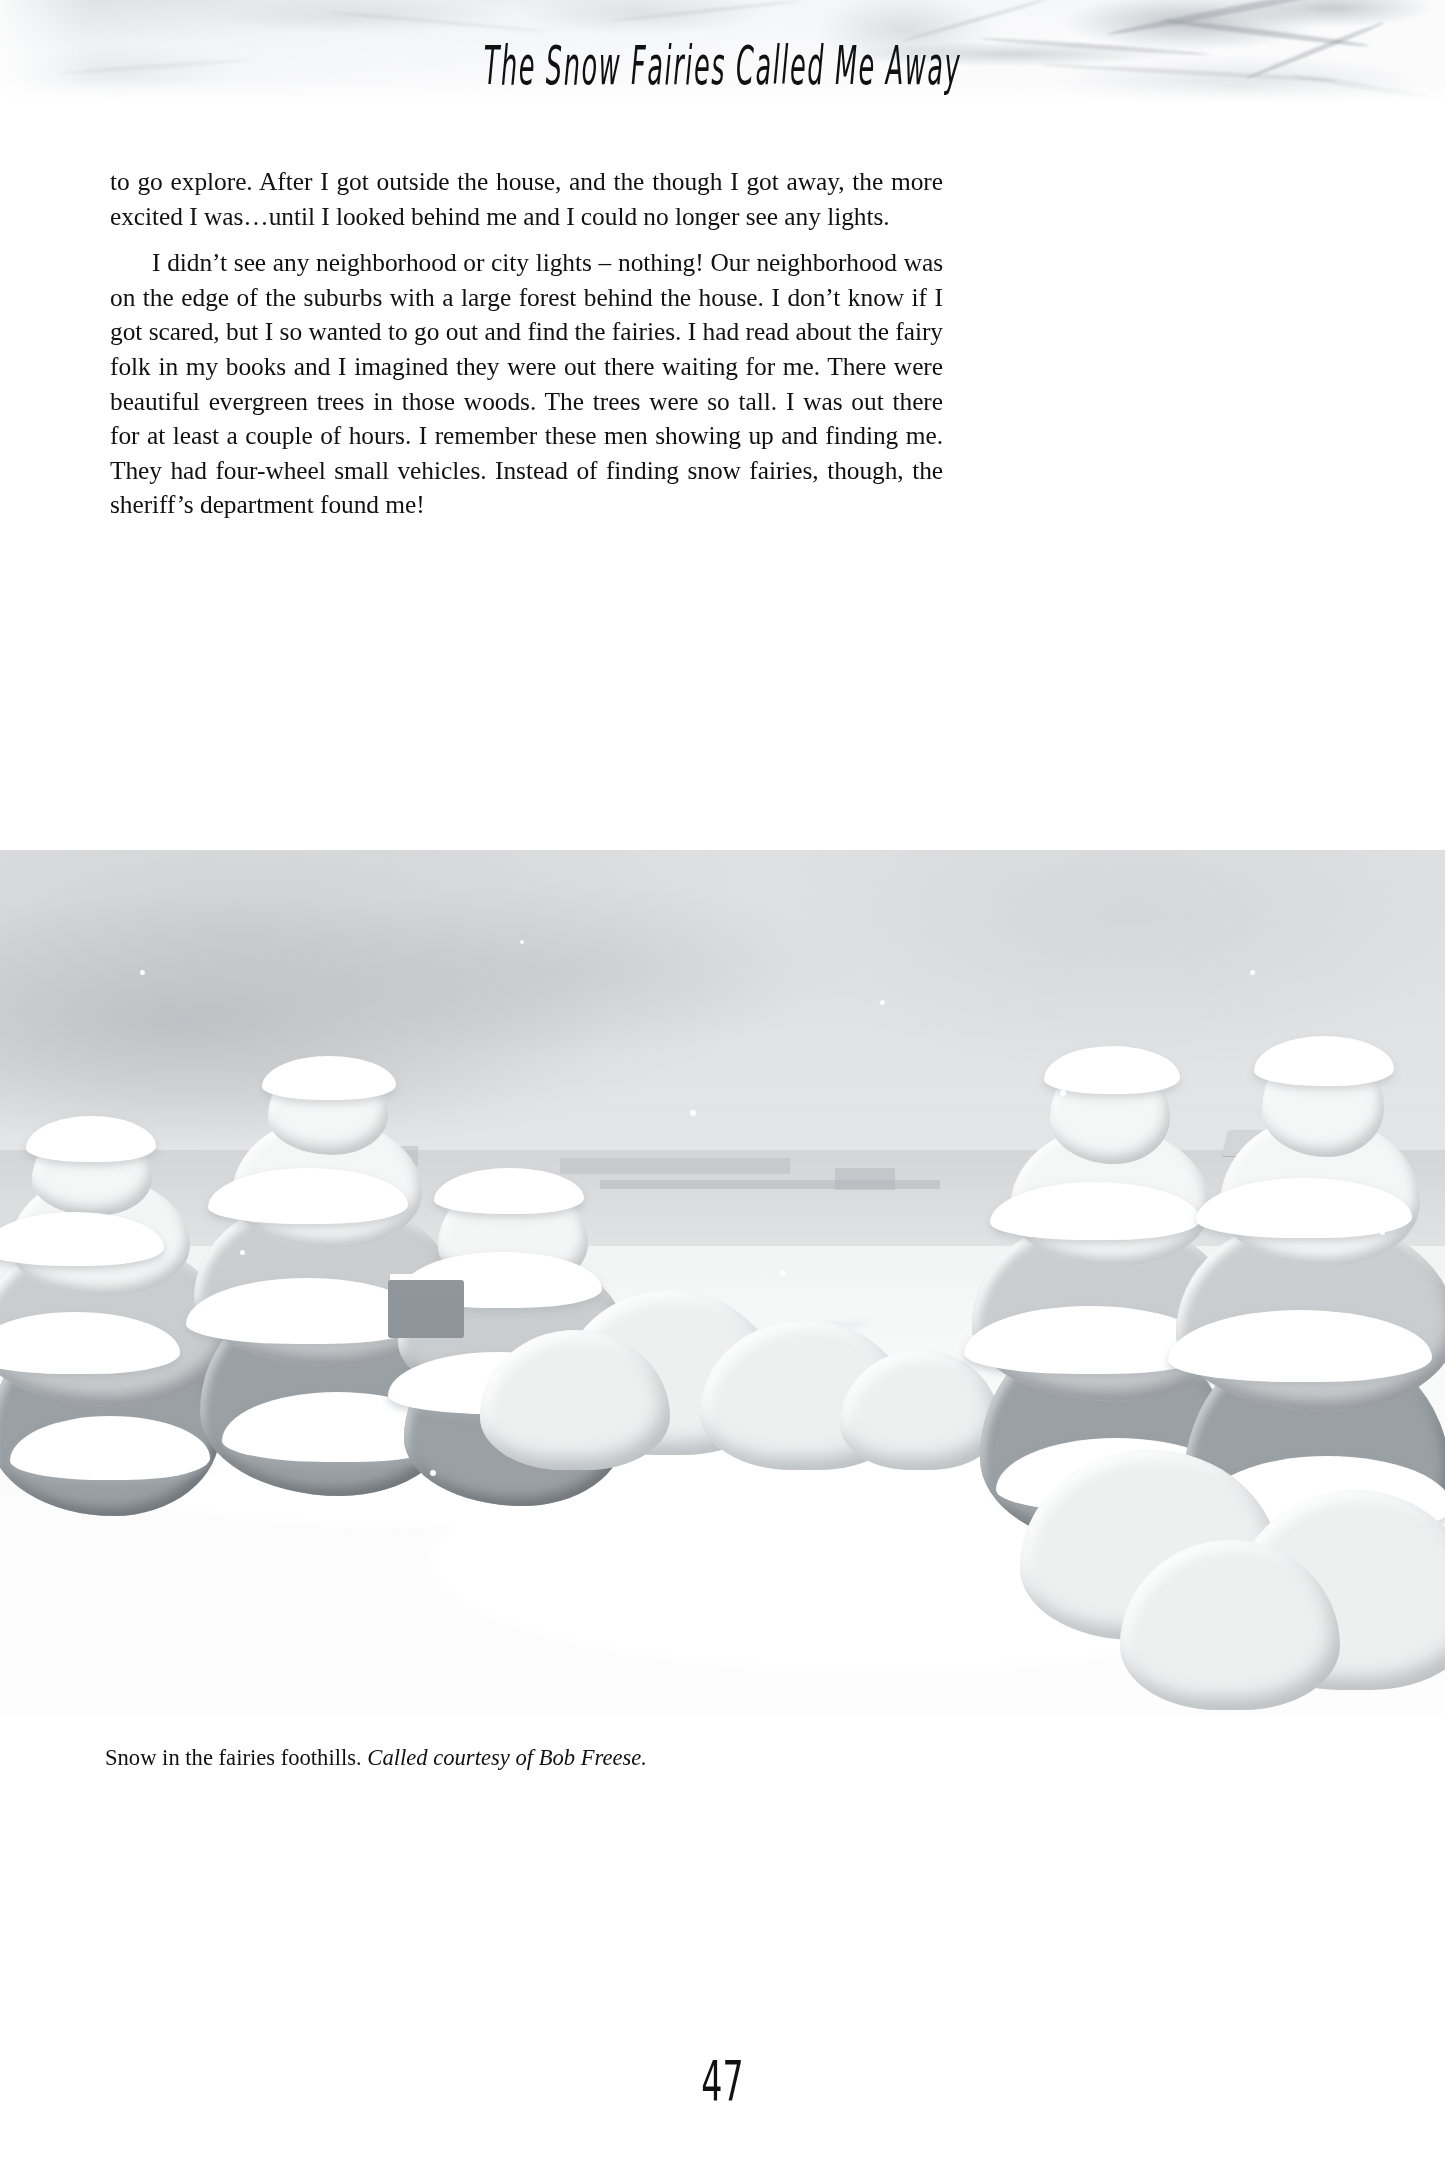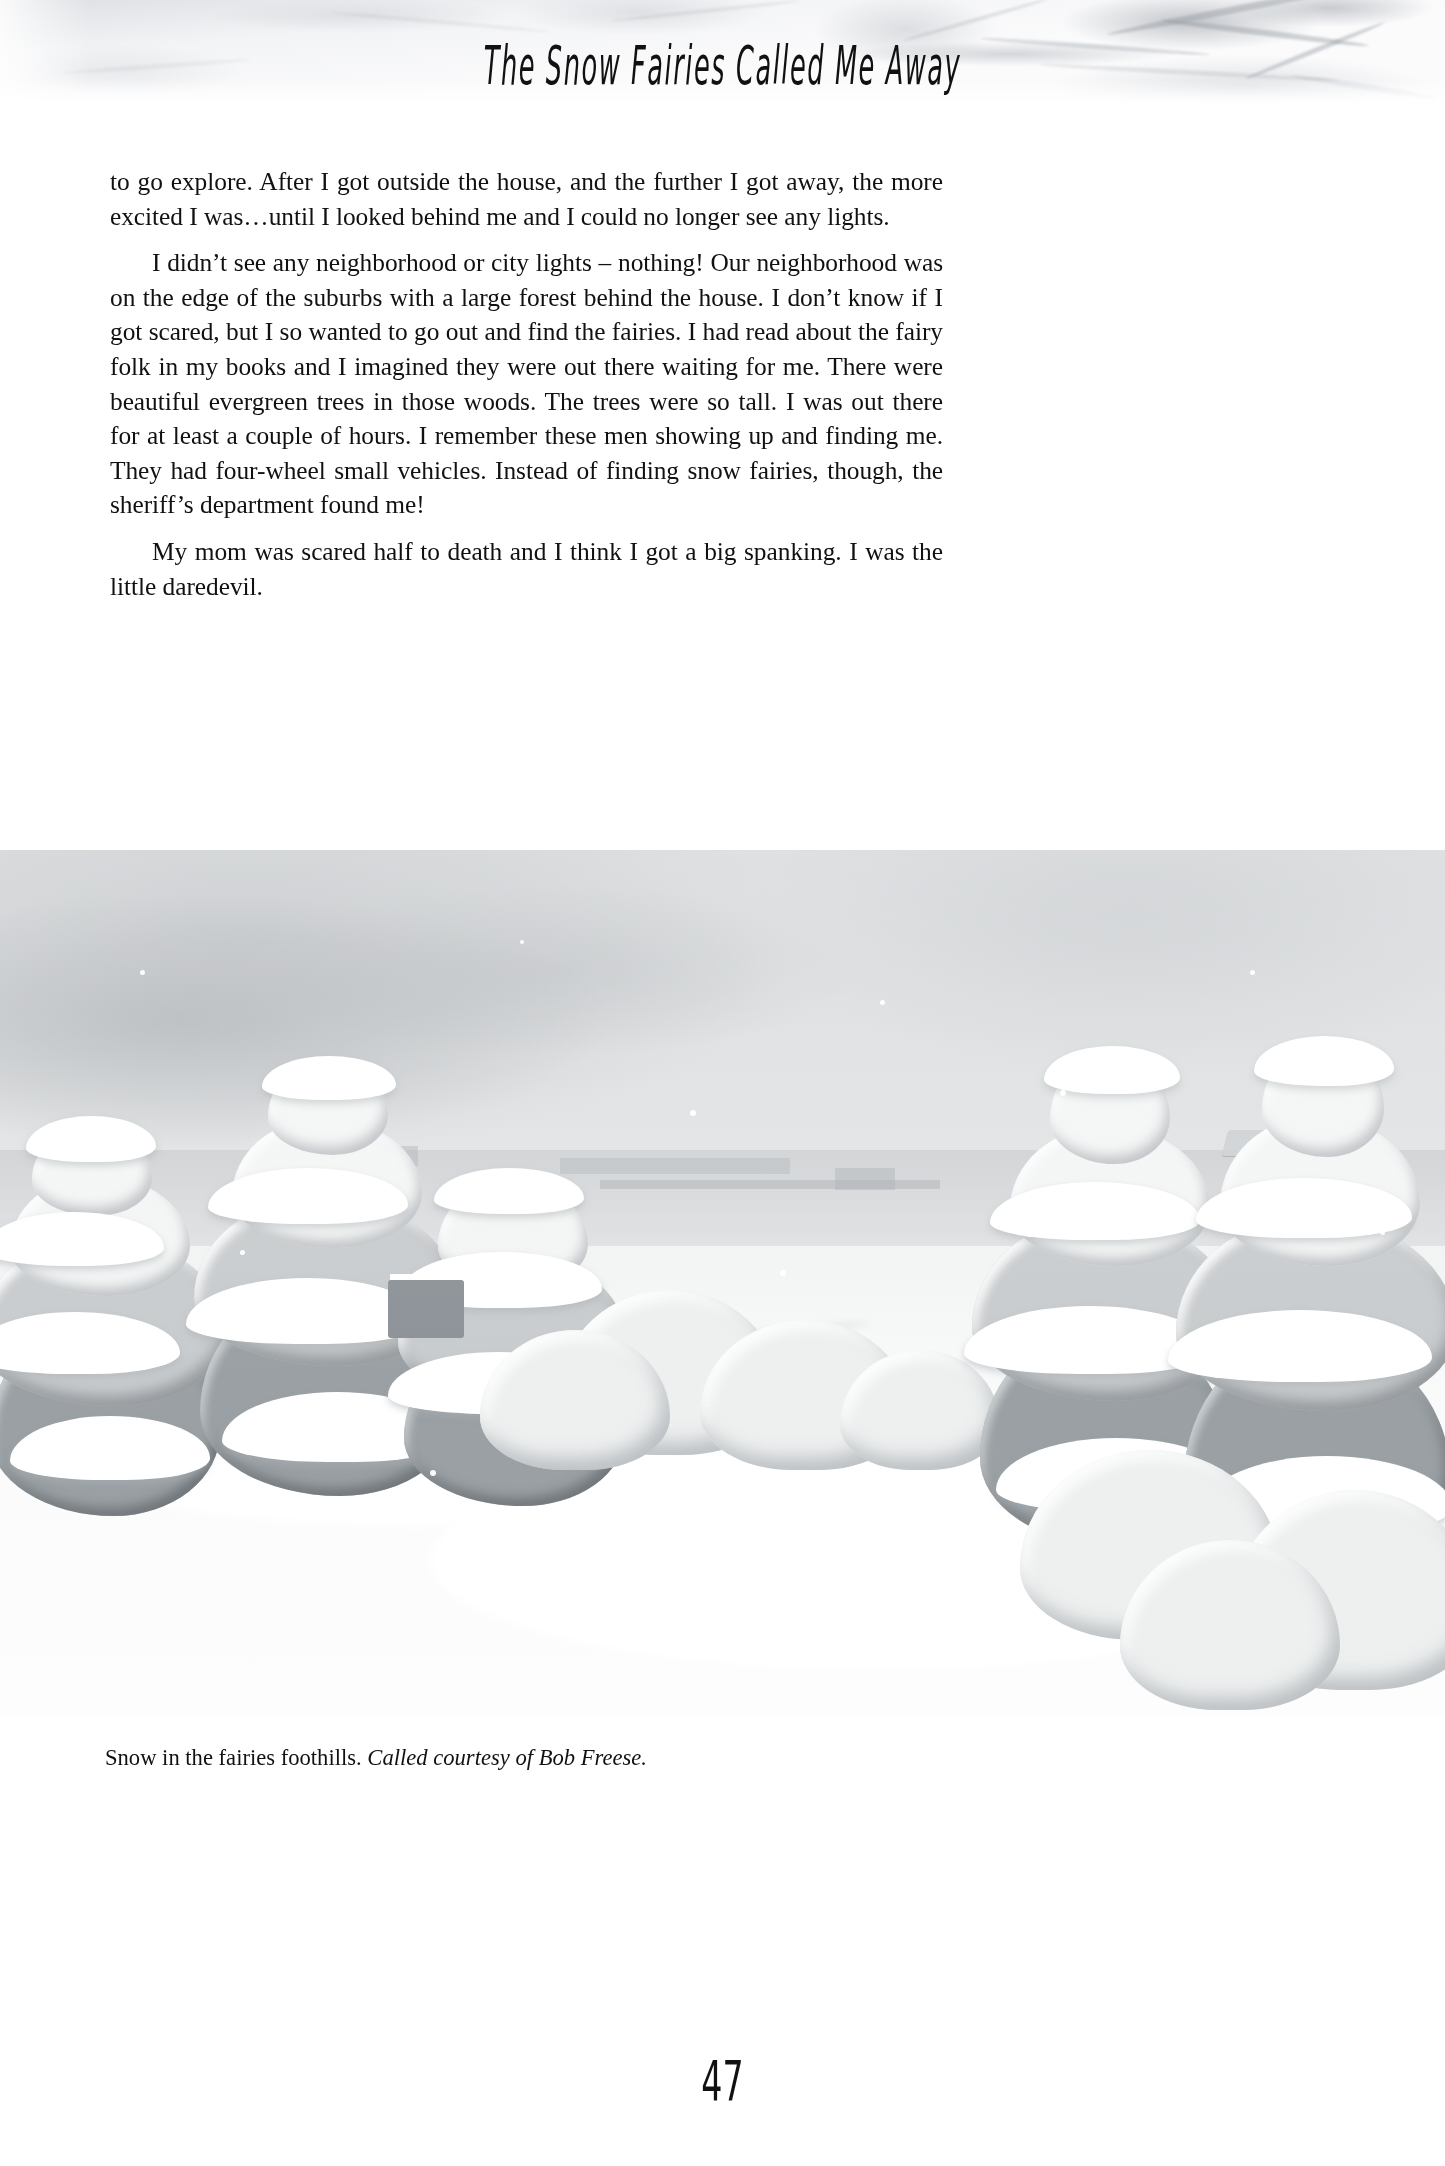--- a/index.html
+++ b/index.html
@@ -268,23 +268,22 @@
     <span class="banner-branch" style="left:330px;top:20px;width:220px;height:4px;transform:rotate(5deg);opacity:.3;"></span>
     <span class="banner-branch" style="left:60px;top:64px;width:190px;height:5px;transform:rotate(-4deg);opacity:.26;"></span>
     <span class="banner-branch" style="left:1290px;top:84px;width:150px;height:6px;transform:rotate(9deg);opacity:.4;"></span>
   </div>
   <div class="banner-fade-left"></div>
   <div class="banner-fade-bottom"></div>
   <div class="chapter-title">The Snow Fairies Called Me Away</div>
 </div>
 
 <div class="body-copy">
-  <p>to go explore. After I got outside the house, and the further I got away, the more excited I was…until I looked behind me and I could no longer see any lights.</p>
+  <p>to go explore. After I got outside the house, and the though I got away, the more excited I was…until I looked behind me and I could no longer see any lights.</p>
   <p class="indent">I didn’t see any neighborhood or city lights – nothing! Our neighborhood was on the edge of the suburbs with a large forest behind the house. I don’t know if I got scared, but I so wanted to go out and find the fairies. I had read about the fairy folk in my books and I imagined they were out there waiting for me. There were beautiful evergreen trees in those woods. The trees were so tall. I was out there for at least a couple of hours. I remember these men showing up and finding me. They had four-wheel small vehicles. Instead of finding snow fairies, though, the sheriff’s department found me!</p>
-  <p class="indent">My mom was scared half to death and I think I got a big spanking. I was the little daredevil.</p>
 </div>
 
 <div class="photo">
   <div class="sky"></div>
   <div class="ridge"></div>
   <div class="far-band"></div>
 
   <div class="far-roof" style="left:1225px;top:280px;width:135px;height:26px;border-radius:4px 30px 4px 4px;transform:skewX(-14deg);"></div>
   <div class="far-wall" style="left:268px;top:296px;width:150px;height:20px;opacity:.55;"></div>
   <div class="far-wall" style="left:560px;top:308px;width:230px;height:16px;opacity:.5;"></div>

